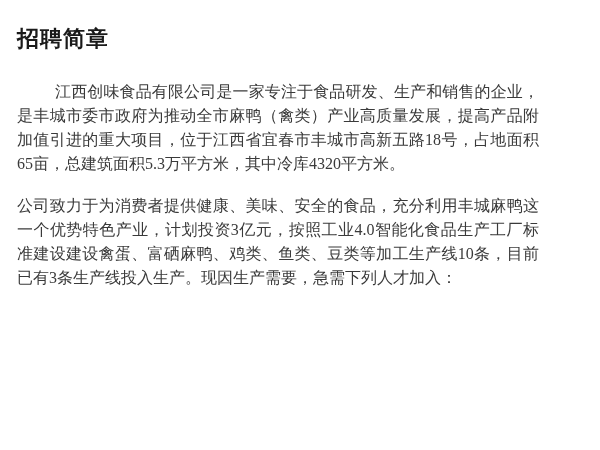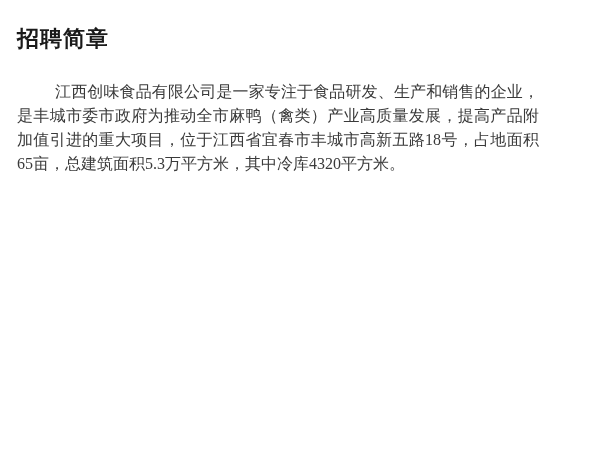--- a/index.html
+++ b/index.html
@@ -59,15 +59,16 @@
 </head>
 <body>
 
 <div class="page">
 
   <h1 class="article-title">招聘简章</h1>
 
 
   <div class="article-body">
     <p class="indent-first">江西创味食品有限公司是一家专注于食品研发、生产和销售的企业，是丰城市委市政府为推动全市麻鸭（禽类）产业高质量发展，提高产品附加值引进的重大项目，位于江西省宜春市丰城市高新五路18号，占地面积65亩，总建筑面积5.3万平方米，其中冷库4320平方米。</p>
+    <p>公司致力于为消费者提供健康、美味、安全的食品，充分利用丰城麻鸭这一个优势特色产业，计划投资3亿元，按照工业4.0智能化食品生产工厂标准建设建设禽蛋、富硒麻鸭、鸡类、鱼类、豆类等加工生产线10条，目前已有3条生产线投入生产。现因生产需要，急需下列人才加入：</p>
   </div>
 
 </div>
 
 </body></html>

